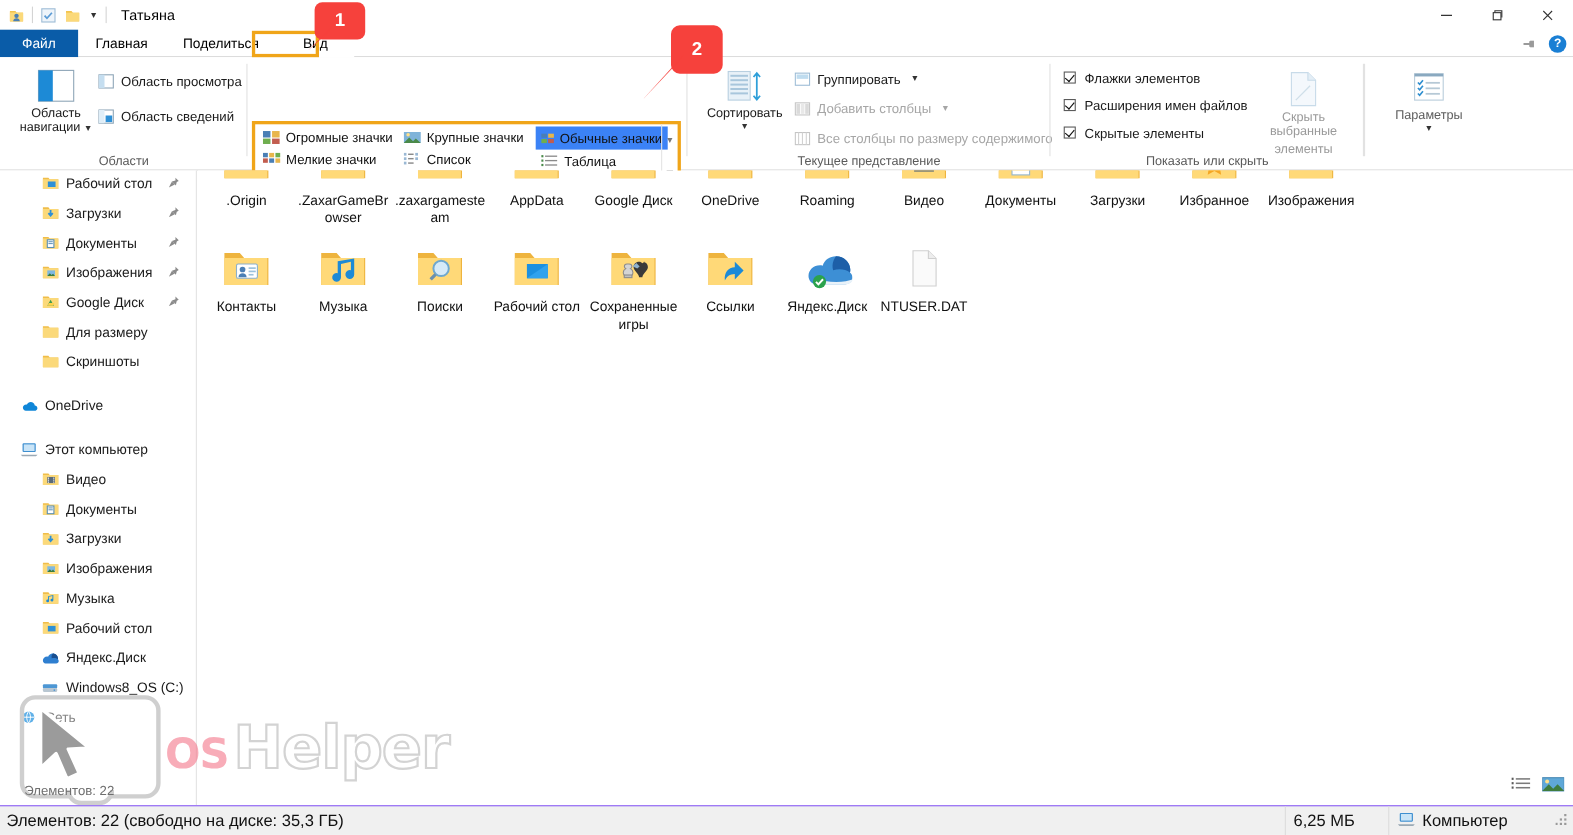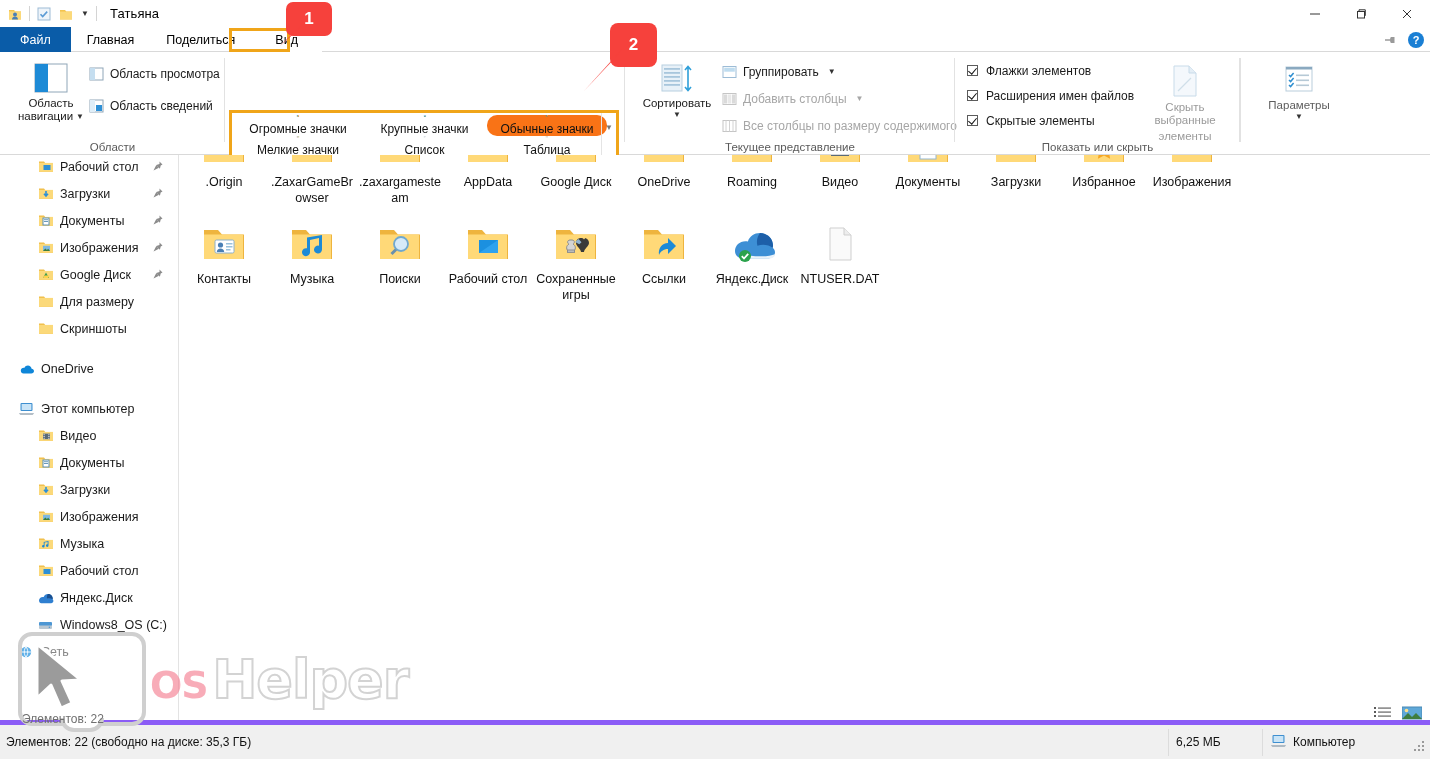--- a/index.html
+++ b/index.html
@@ -72,22 +72,22 @@
   .smallitem.dim { color:#a6a6a6; }
   .smallitem .sicn { width:16px; height:16px; flex:0 0 16px; display:flex; align-items:center; justify-content:center;}
 
   
   .gallery {
     position:absolute; left:229px; top:58px; width:390px; height:68px;
     border:3px solid #f0a519; background:#fff;
     display:flex; padding:2px 0 0 2px;
   }
   .gal-col { display:flex; flex-direction:column; }
-  .gal-item { display:flex; align-items:center; gap:5px; height:21px; padding:0 5px; font-size:12px; color:#111; white-space:nowrap;flex-direction:column;}
-  .gal-item.sel { background:#f97316;border-radius:10px; }
+  .gal-item { display:flex; align-items:center; gap:5px; height:21px; padding:0 5px; font-size:12px; color:#111; white-space:nowrap;}
+  .gal-item.sel { background:#3b82f6; }
   .gal-scroll { position:absolute; right:0; top:0; width:15px; height:62px; border-left:1px solid #e4e4e4; display:flex; flex-direction:column; align-items:center; justify-content:space-around;}
   .gal-scroll div { font-size:8px; color:#777; }
 
   
   .cbrow { display:flex; align-items:center; gap:8px; height:25px; font-size:12px; color:#1a1a1a; white-space:nowrap;}
   .cbox { width:11px; height:11px; border:1px solid #5b5b5b; background:#fff; position:relative; flex:0 0 11px;}
   .cbox.checked:after {
     content:""; position:absolute; left:2px; top:0px; width:4px; height:7px;
     border:solid #111; border-width:0 1.6px 1.6px 0; transform:rotate(40deg);
   }
@@ -114,23 +114,23 @@
   .fitem { width:88px; padding:6px 2px 0 2px; display:flex; flex-direction:column; align-items:center; }
   .fitem .ficn { width:48px; height:48px; display:flex; align-items:center; justify-content:center;}
   .fitem .flbl { font-size:12.5px; color:#111; text-align:center; line-height:16px; margin-top:3px; word-break:break-all;}
 
   
   .viewtoggle {
     position:absolute; right:8px; bottom:31px; width:70px; height:26px;
     display:flex; align-items:center; justify-content:flex-end; gap:10px;
   }
   .statusbar {
-    position:absolute; left:0; bottom:0; width:1430px; height:39px;
-    background:#f0f0f0; border-top:5px solid #8b5cf6;
-    display:flex; align-items:center; font-size:12px; color:#111;
+    position:absolute; left:0; bottom:0; width:1430px; height:27px;
+    background:#f0f0f0; border-top:1px solid #8b5cf6;
+    display:flex; align-items:center; font-size:15px; color:#111;
   }
   .sb-items { padding-left:6px; }
   .sb-size { position:absolute; left:1176px; }
   .sb-sep { position:absolute; width:1px; height:27px; background:#dcdcdc;}
   .sb-comp { position:absolute; left:1270px; display:flex; align-items:center; gap:6px;}
 
   
   .watermark {
     position:absolute; left:150px; top:648px; width:400px; height:62px;
     pointer-events:none; opacity:.62;

